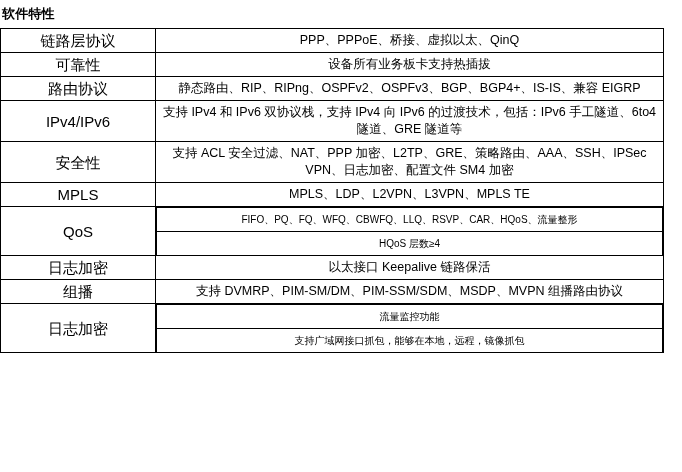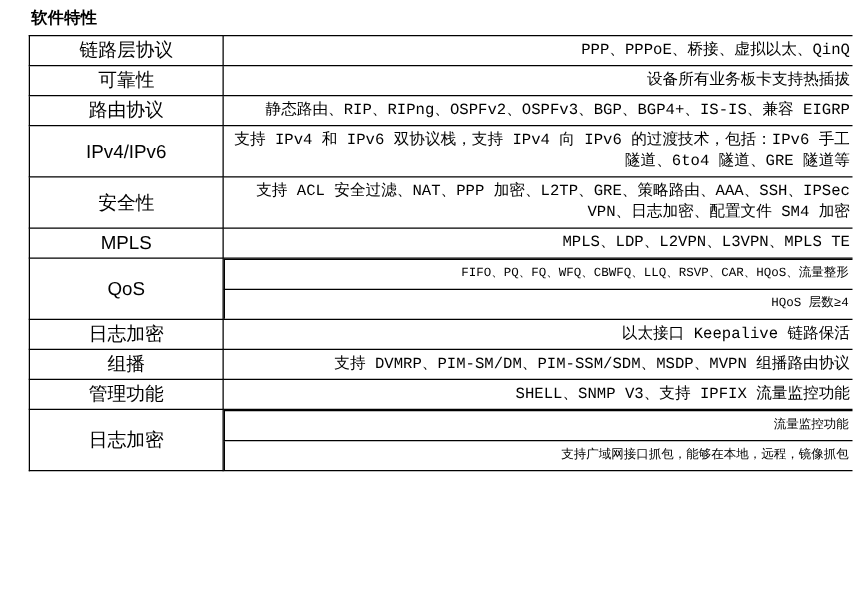--- a/index.html
+++ b/index.html
@@ -9,21 +9,21 @@
   }
   body {
     width: 682px;
     height: 472px;
     font-family: "Liberation Serif", serif;
     color: #000000;
     position: relative;
     overflow: hidden;
   }
   .page {
-    padding: 6px 8px 0 23px;
+    padding: 6px 8px 0 0;
     box-sizing: border-box;
     width: 634px;
   }
   .doc-title {
     font-family: "Liberation Sans", sans-serif;
     font-size: 13px;
     font-weight: bold;
     line-height: 16px;
     margin: 0 0 6px 2px;
     letter-spacing: 0.2px;
@@ -40,22 +40,22 @@
     vertical-align: middle;
     line-height: 17px;
   }
   td.label {
     width: 142px;
     text-align: center;
     font-family: "Liberation Sans", sans-serif;
     font-size: 15px;
   }
   td.value {
-    text-align: right;
-    font-family: Liberation Mono, monospace;
+    text-align: center;
+    font-family: Liberation Sans, sans-serif;
     font-size: 12.5px;
   }
   .sub-table {
     border-collapse: collapse;
     width: 100%;
     table-layout: fixed;
   }
   .sub-table td {
     border: none;
     border-bottom: 1px solid #000000;
@@ -130,24 +130,20 @@
       <tr>
         <td class="label">日志加密</td>
         <td class="value">以太接口 Keepalive 链路保活</td>
       </tr>
 
       <tr>
         <td class="label">组播</td>
         <td class="value">支持 DVMRP、PIM-SM/DM、PIM-SSM/SDM、MSDP、MVPN 组播路由协议</td>
       </tr>
 
-      <tr>
-        <td class="label">管理功能</td>
-        <td class="value">SHELL、SNMP V3、支持 IPFIX 流量监控功能</td>
-      </tr>
 
       <tr>
         <td class="label">日志加密</td>
         <td class="value nested">
           <table class="sub-table">
             <tbody>
               <tr>
                 <td>流量监控功能</td>
               </tr>
               <tr>

